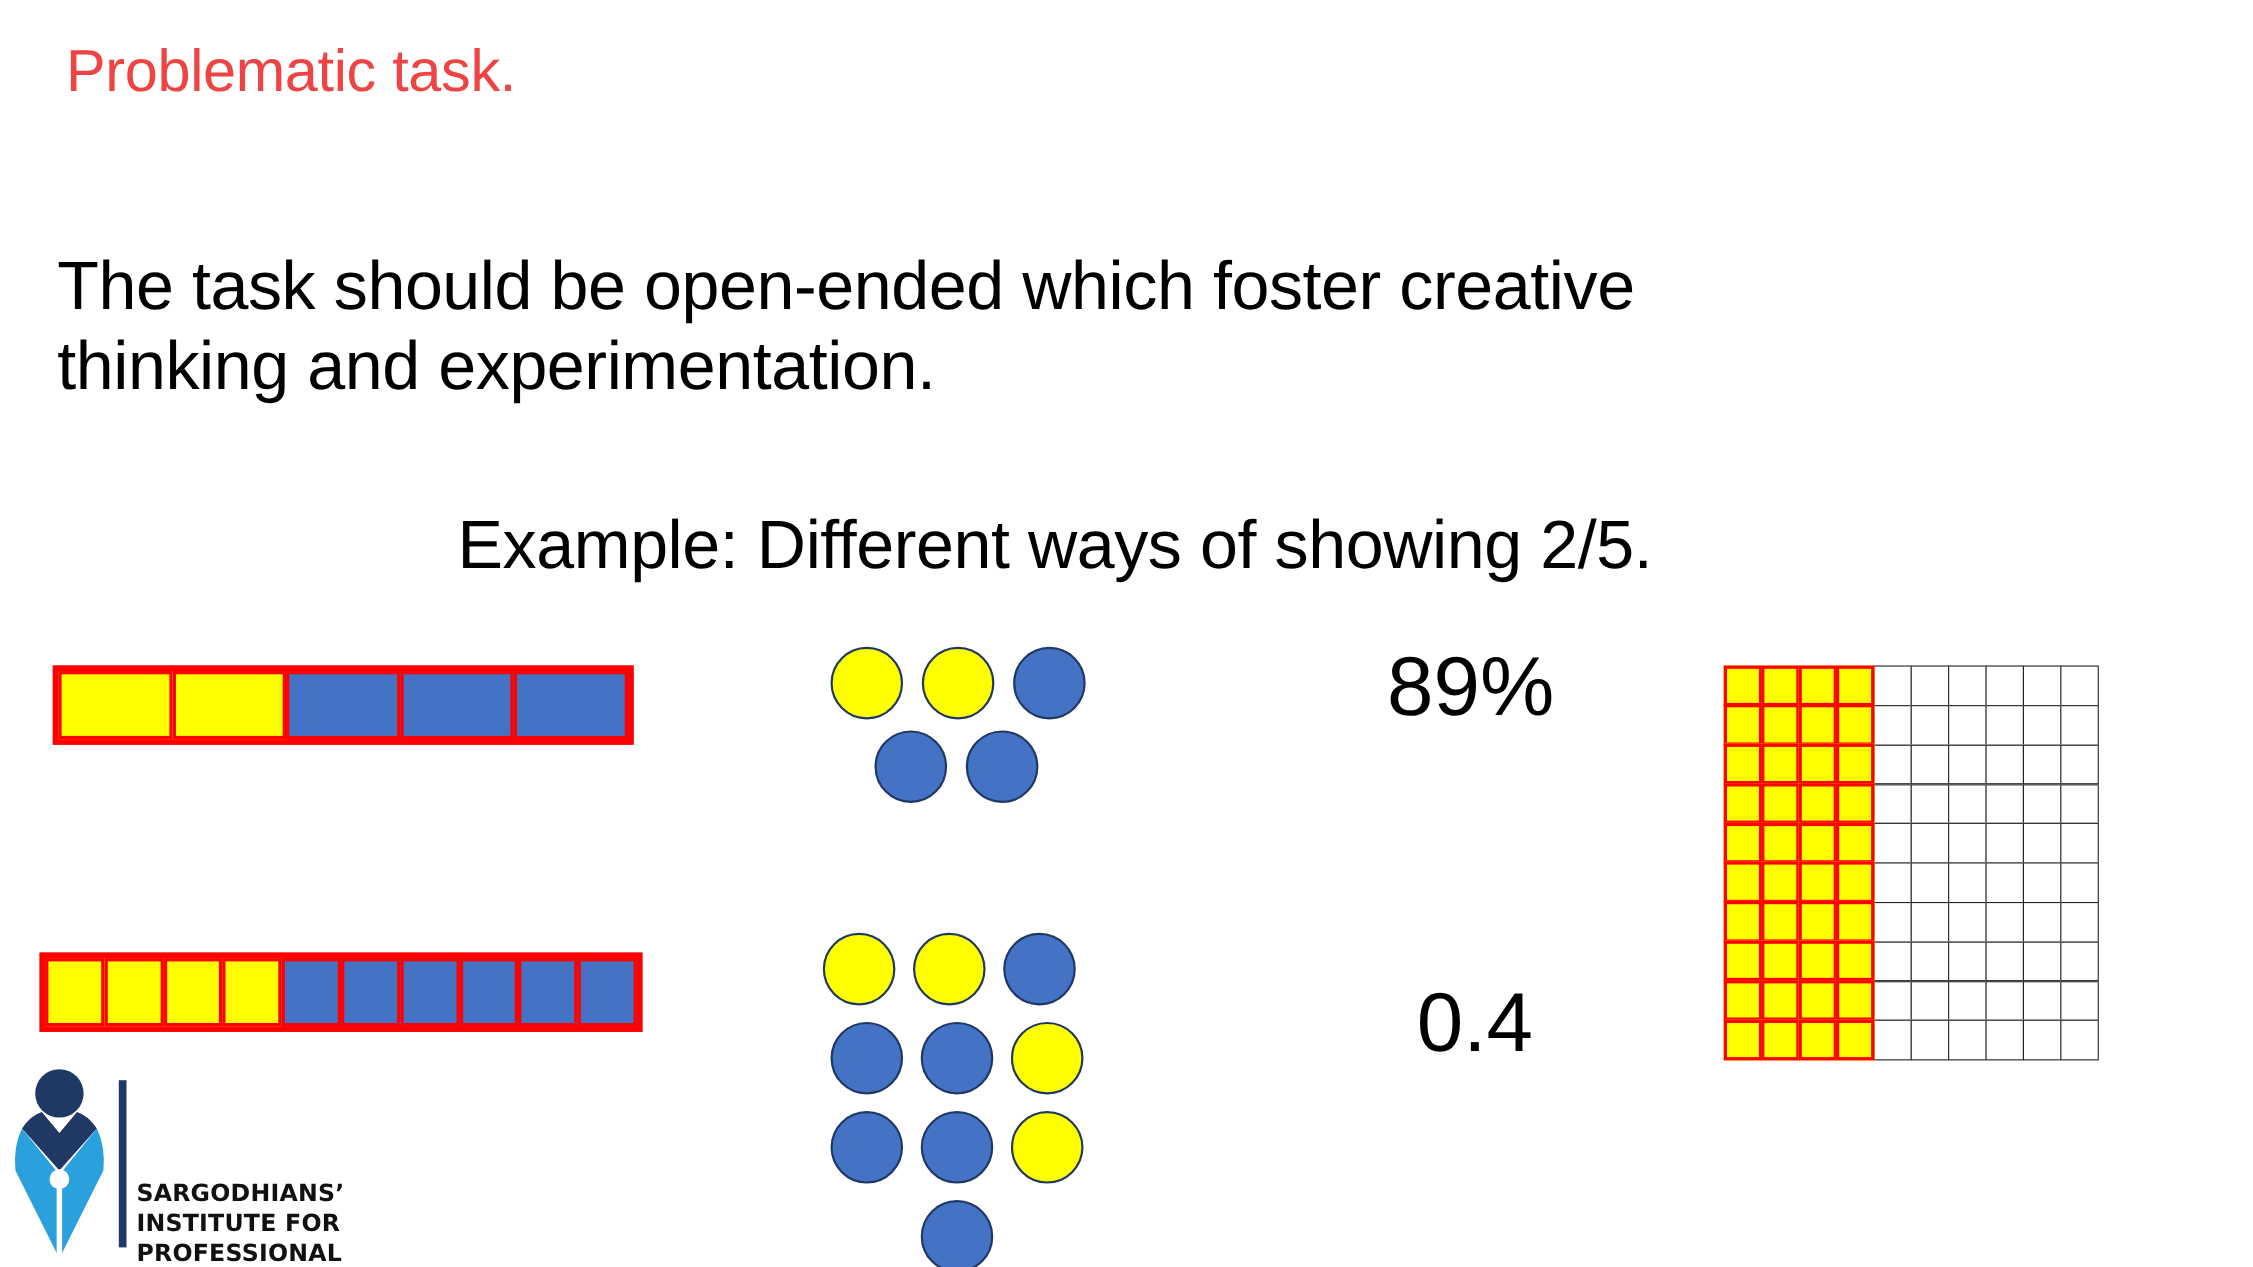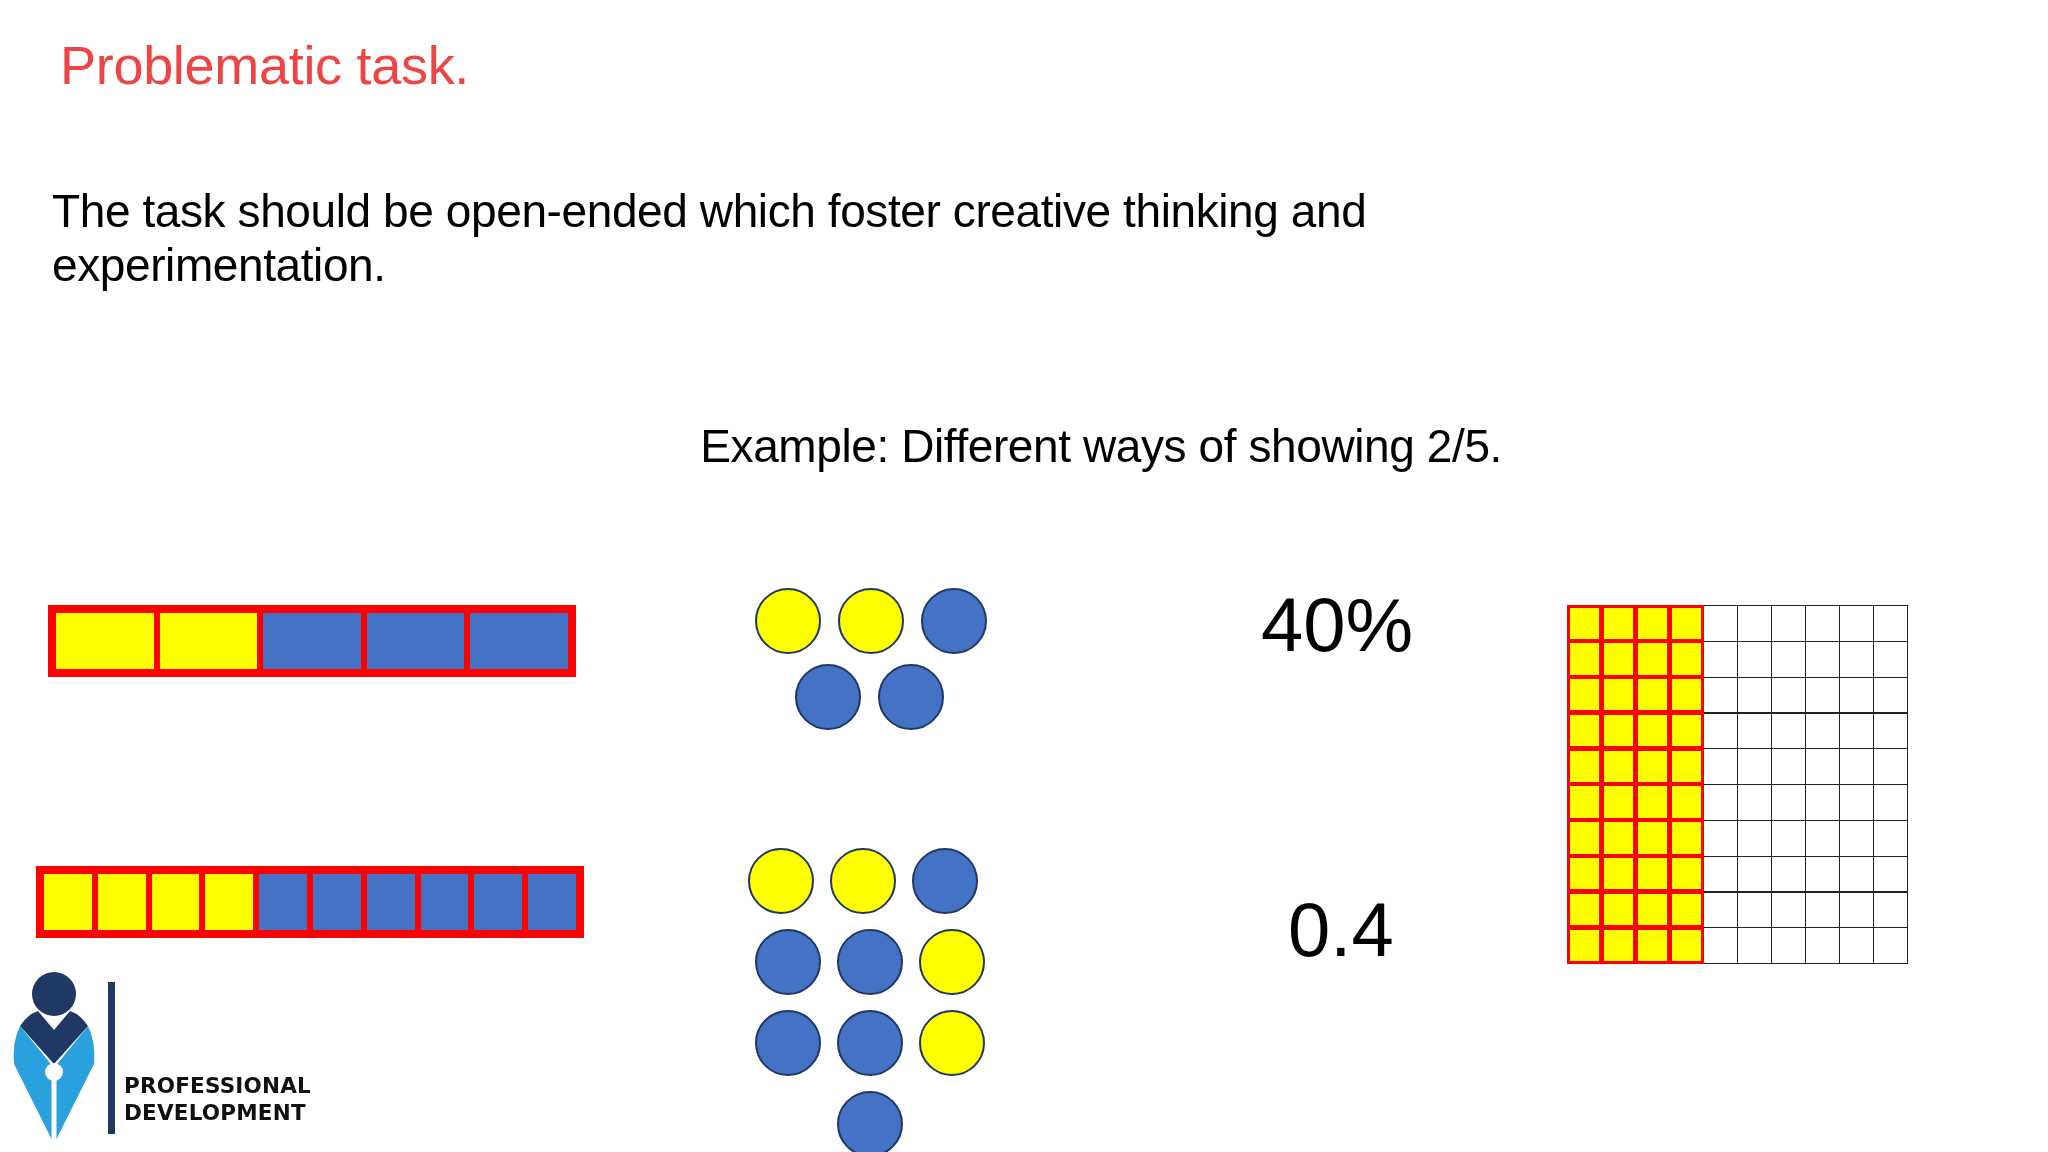--- a/index.html
+++ b/index.html
@@ -23,24 +23,25 @@
     top: 34px;
     font-size: 54px;
     line-height: 1.15;
     letter-spacing: -0.3px;
     color: #ef4444;
     white-space: nowrap;
   }
   .body-para {
     position: absolute;
     left: 52px;
-    font-size: 46px;
+    font-size: 62px;
     line-height: 1.17;
     letter-spacing: -0.4px;
     color: #000;
+    margin-top: 40px;
   }
   #para-1 { top: 185px; width: 1450px; }
   #para-2 { top: 420px; width: 1450px; text-align: right; }
 
   
   .frac-bar {
     position: absolute;
     display: flex;
     box-sizing: border-box;
     border: 5px solid #FF0000;
@@ -235,21 +236,21 @@
   <div class="circle-row row-3">
     <div class="dot b"></div>
     <div class="dot b"></div>
     <div class="dot y"></div>
   </div>
   <div class="circle-row row-4">
     <div class="dot b"></div>
   </div>
 </div>
 
-<div class="num-label" id="num-percent">40%</div>
+<div class="num-label" id="num-percent">89%</div>
 
 <div class="num-label" id="num-decimal">0.4</div>
 
 <div id="grid-100">
   <div class="grid-inner" id="grid-inner">
       <div class="gcell filled"></div>
       <div class="gcell filled"></div>
       <div class="gcell filled"></div>
       <div class="gcell filled"></div>
       <div class="gcell"></div>
@@ -356,15 +357,16 @@
     <svg viewBox="0 0 92 180" width="92" height="180" aria-hidden="true">
       <circle cx="46" cy="26" r="22" fill="#1F3864"></circle>
       <path d="M46 96 L12 58 Q20 46 30 43 L46 62 L62 43 Q72 46 80 58 Z" fill="#1F3864"></path>
       <path d="M12 58 Q4 74 6 96 L46 176 L86 96 Q88 74 80 58 L46 100 Z" fill="#2AA0DC"></path>
       <path d="M46 100 L46 178" stroke="#ffffff" stroke-width="5" fill="none"></path>
       <circle cx="46" cy="104" r="9" fill="#ffffff"></circle>
     </svg>
   </div>
   <div class="logo-divider"></div>
   <div class="logo-sub">
+    <div>SARGODHIANS’ INSTITUTE FOR</div>
     <div>PROFESSIONAL DEVELOPMENT</div>
   </div>
 </div>
 
 </body></html>

